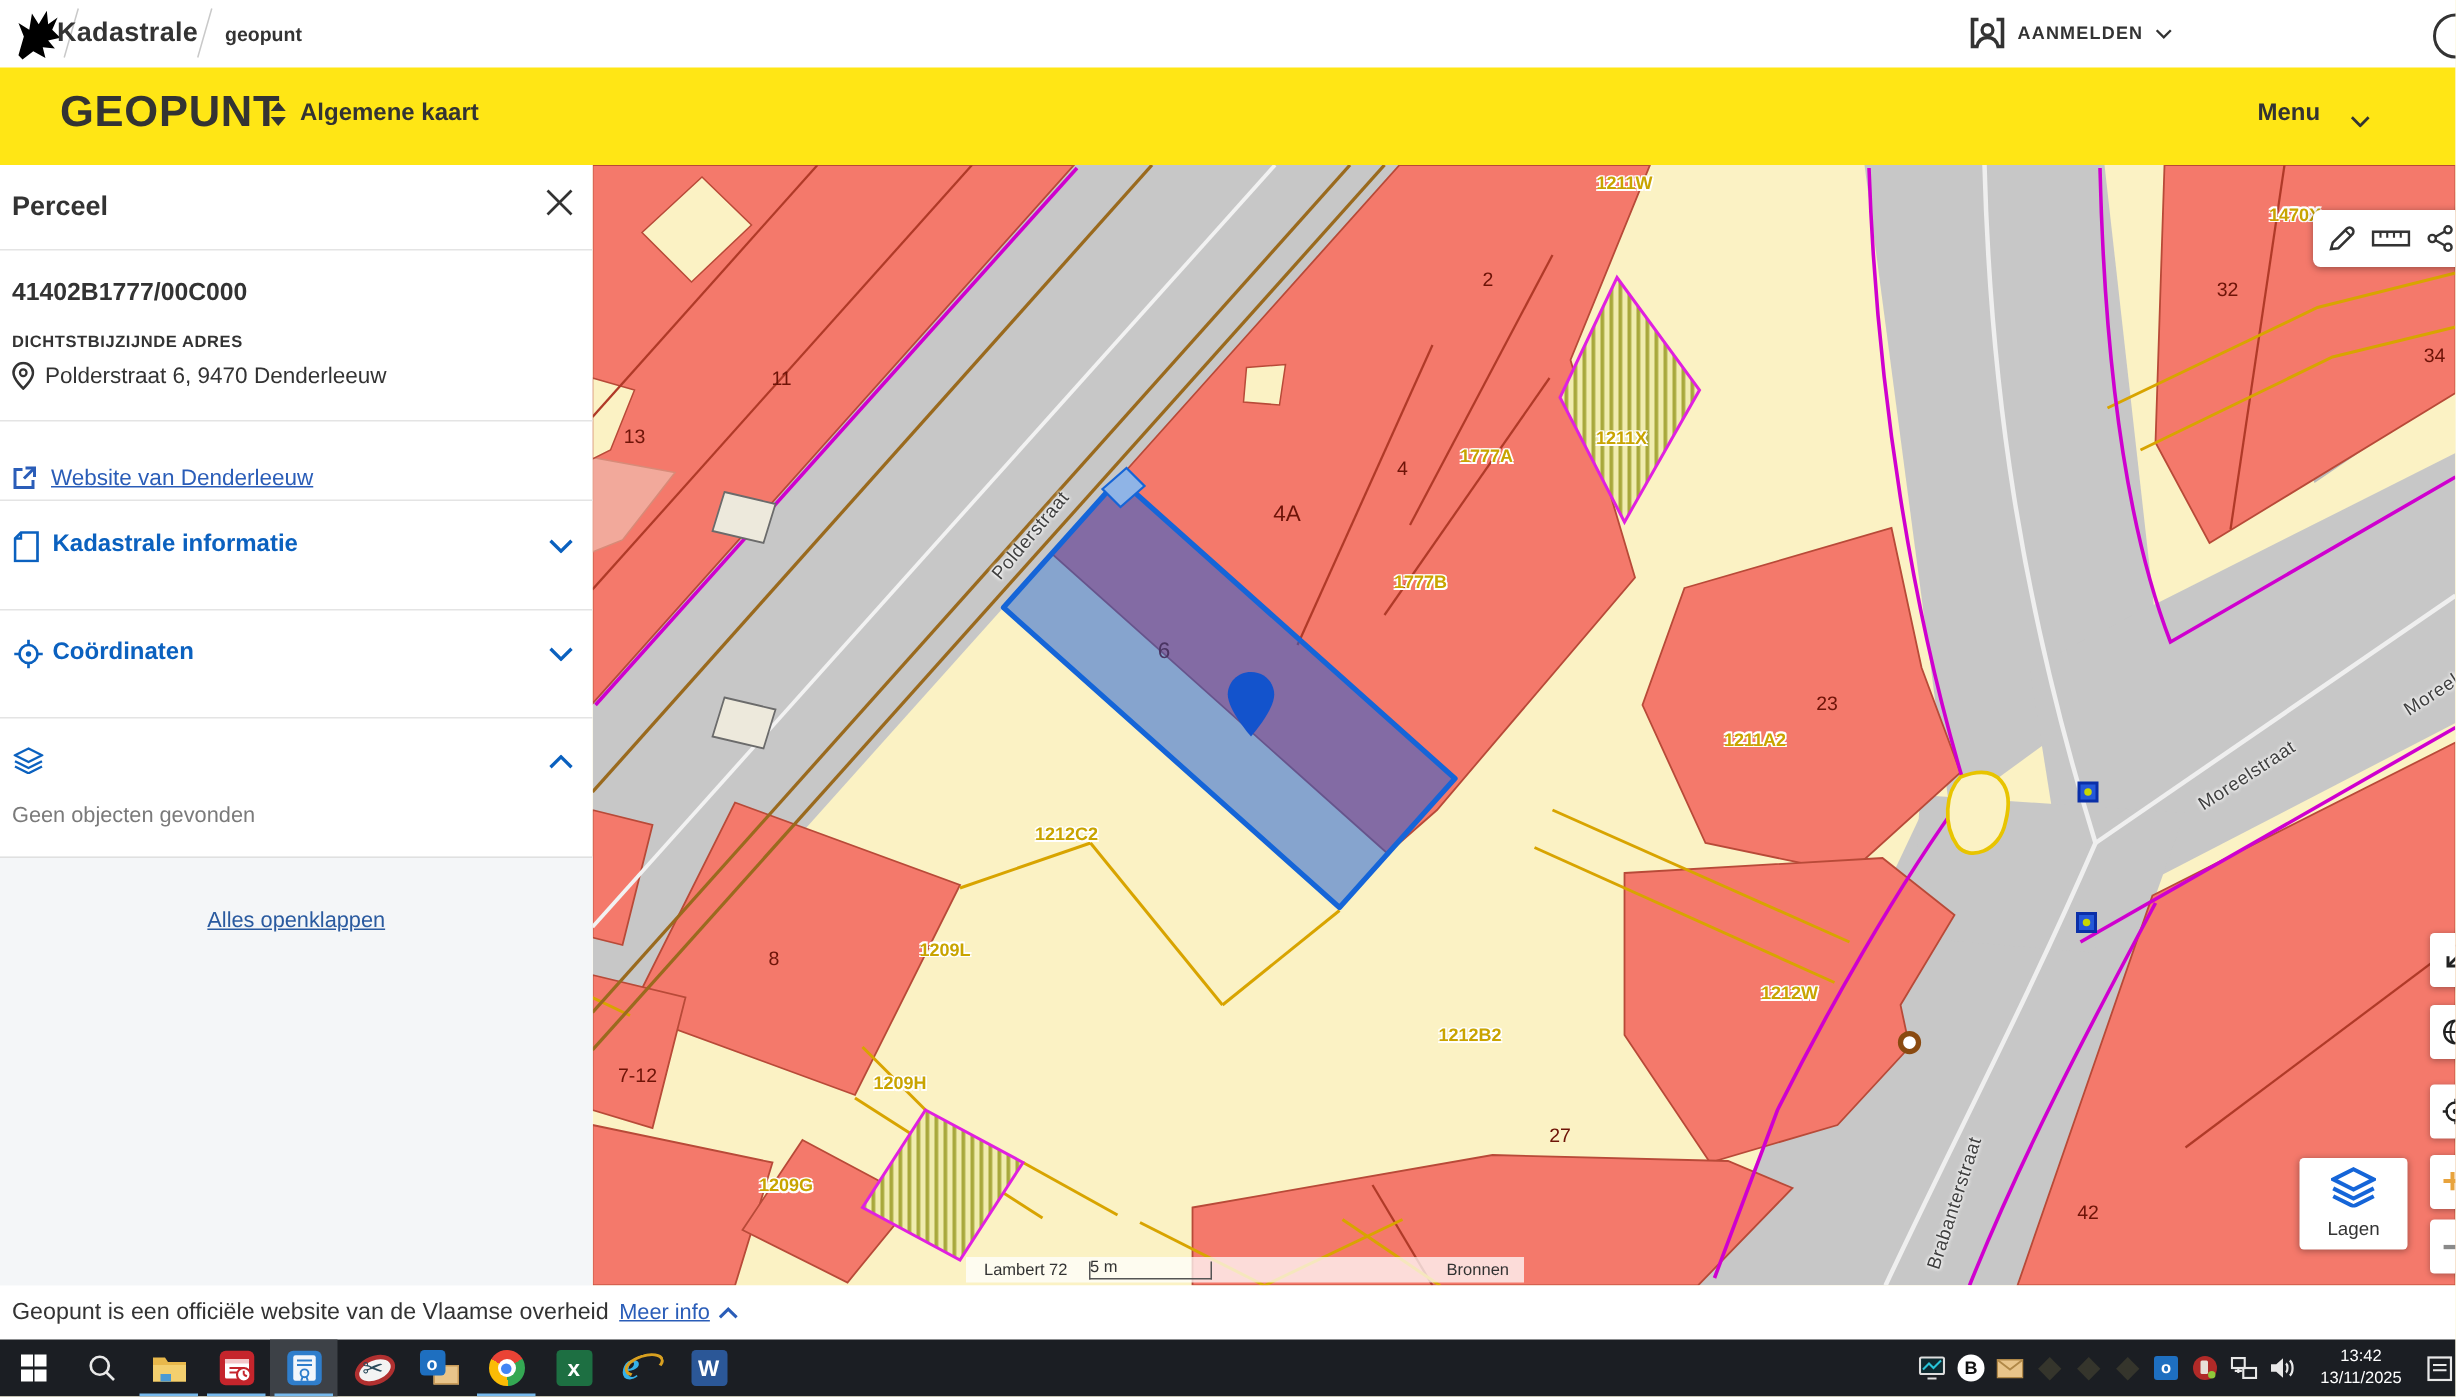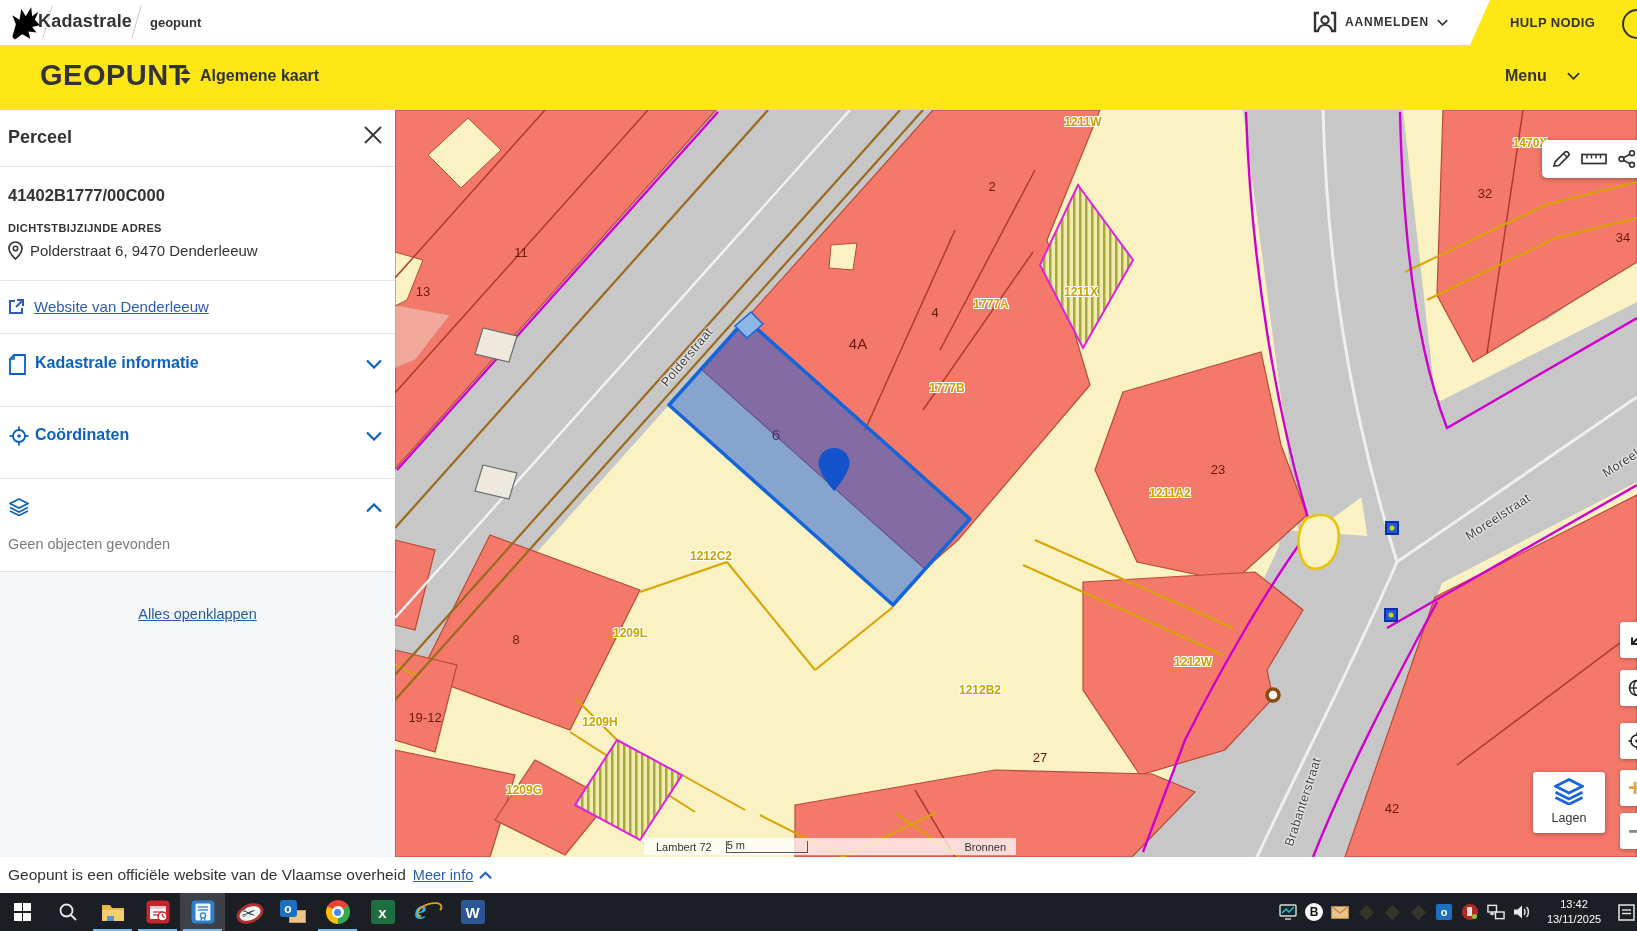--- a/index.html
+++ b/index.html
@@ -16,32 +16,32 @@
   #signin .lbl{font-size:12px;font-weight:bold;color:#333;letter-spacing:.8px;}
   #helpwedge{left:1462px;top:0;width:175px;height:45px;background:#FFE615;
              clip-path:polygon(28px 0,175px 0,175px 45px,8px 45px);display:flex;align-items:center;}
   #helpwedge .lbl{margin-left:48px;font-size:13px;font-weight:bold;color:#333;letter-spacing:.4px;white-space:nowrap;}
   #helpcircle{left:1622px;top:9px;width:26px;height:26px;border:2.5px solid #333;border-radius:50%;}
   
   #banner{left:0;top:45px;width:1637px;height:65px;background:#FFE615;z-index:30;}
   #geotitle{left:40px;top:14px;font-size:29px;font-weight:bold;color:#333;letter-spacing:.5px;}
   #mapswitch{left:180px;top:22px;display:flex;align-items:center;gap:9px;cursor:pointer;}
   #mapswitch .lbl{font-size:16px;font-weight:bold;color:#333;}
-  #menuband{left:1505px;top:22px;display:flex;align-items:center;gap:20px;cursor:pointer;}
+  #menuband{left:1505px;top:22px;display:flex;align-items:flex-end;gap:20px;cursor:pointer;}
   #menuband .lbl{font-size:16px;font-weight:bold;color:#333;}
   
   #sidebar{left:0;top:110px;width:395px;height:747px;background:#fff;z-index:20;}
   .divider{left:0;width:395px;height:1px;background:#e4e4e4;}
   #paneltitle{left:8px;top:17px;font-size:18px;font-weight:bold;color:#333;}
   #closebtn{left:362px;top:14px;width:22px;height:22px;cursor:pointer;}
   #parcelid{left:8px;top:76px;font-size:16.5px;font-weight:bold;color:#333;}
   #adreslabel{left:8px;top:112px;font-size:11px;font-weight:bold;color:#333;letter-spacing:.4px;}
   #adresrow{left:8px;top:131px;display:flex;align-items:center;gap:7px;}
   #adresrow .lbl{font-size:15px;color:#333;}
-  #websiterow{left:8px;top:188px;display:flex;align-items:center;gap:9px;cursor:pointer;}
+  #websiterow{left:8px;top:200px;display:flex;align-items:center;gap:9px;cursor:pointer;}
   a.bluelink{font-size:15px;color:#2a5db8;text-decoration:underline;}
   .sectionrow{left:0;width:395px;cursor:pointer;padding-left:33px;}
   .sectionrow .icon{position:absolute;left:9px;top:4px;}
   .sectionrow .lbl{position:absolute;left:35px;top:0;width:290px;font-size:16px;font-weight:bold;color:#0B61BF;line-height:26px;}
   .sectionrow .chev{position:absolute;left:366px;top:9px;}
   #noobjects{left:8px;top:426px;font-size:14.5px;color:#7a7a7a;}
   #graypanel{left:0;top:461px;width:395px;height:286px;background:#F4F6F8;border-top:1px solid #e0e0e0;}
   #expandall{left:0;top:33px;width:395px;text-align:center;}
   #expandall a{font-size:14.5px;color:#2a5a9f;text-decoration:underline;}
   
@@ -106,23 +106,20 @@
       <path d="M6,2 L2,2 L2,20 L6,20" fill="none" stroke="#333" stroke-width="2.4"></path>
       <path d="M18,2 L22,2 L22,20 L18,20" fill="none" stroke="#333" stroke-width="2.4"></path>
       <circle cx="12" cy="9" r="3.6" fill="none" stroke="#333" stroke-width="2.2"></circle>
       <path d="M5,20 C6,15.5 9,14 12,14 C15,14 18,15.5 19,20" fill="none" stroke="#333" stroke-width="2.2"></path>
     </svg>
     <span class="lbl">AANMELDEN</span>
     <svg width="11" height="7" viewBox="0 0 14 8">
       <polyline points="1,1 7,7 13,1" fill="none" stroke="#333" stroke-width="2"></polyline>
     </svg>
   </div>
-  <div id="helpwedge" class="abs">
-    <span class="lbl">HULP NODIG</span>
-  </div>
   <div id="helpcircle" class="abs"></div>
 </div>
 
 <div id="banner" class="abs">
   <div id="geotitle" class="abs">GEOPUNT</div>
   <div id="mapswitch" class="abs">
     <svg width="11" height="16" viewBox="0 0 11 16">
       <path d="M5.5,0 L10.5,6 L0.5,6 Z" fill="#333"></path>
       <path d="M5.5,16 L10.5,10 L0.5,10 Z" fill="#333"></path>
     </svg>
@@ -329,21 +326,21 @@
   <span class="maplabel hn hn-big" style="left:463px;top:233px;">4A</span>
   <span class="maplabel hn hn-big" style="left:381px;top:324px;color:#4a3462;">6</span>
   <span class="maplabel hn" style="left:121px;top:529px;">8</span>
   <span class="maplabel hn" style="left:126px;top:142px;">11</span>
   <span class="maplabel hn" style="left:28px;top:181px;">13</span>
   <span class="maplabel hn" style="left:823px;top:359px;">23</span>
   <span class="maplabel hn" style="left:645px;top:647px;">27</span>
   <span class="maplabel hn" style="left:1090px;top:52px;margin-top:31px;">32</span>
   <span class="maplabel hn" style="left:1228px;top:127px;">34</span>
   <span class="maplabel hn" style="left:997px;top:698px;">42</span>
-  <span class="maplabel hn" style="left:30px;top:607px;">19-12</span>
+  <span class="maplabel hn" style="left:30px;top:607px;">7-12</span>
 
   <span class="maplabel pid" style="left:688px;top:12px;">1211W</span>
   <span class="maplabel pid" style="left:1135px;top:33px;">1470X</span>
   <span class="maplabel pid" style="left:686px;top:182px;">1211X</span>
   <span class="maplabel pid" style="left:596px;top:194px;">1777A</span>
   <span class="maplabel pid" style="left:510px;top:278px;margin-left:42px;">1777B</span>
   <span class="maplabel pid" style="left:775px;top:383px;">1211A2</span>
   <span class="maplabel pid" style="left:316px;top:446px;">1212C2</span>
   <span class="maplabel pid" style="left:798px;top:552px;">1212W</span>
   <span class="maplabel pid" style="left:585px;top:580px;">1212B2</span>

